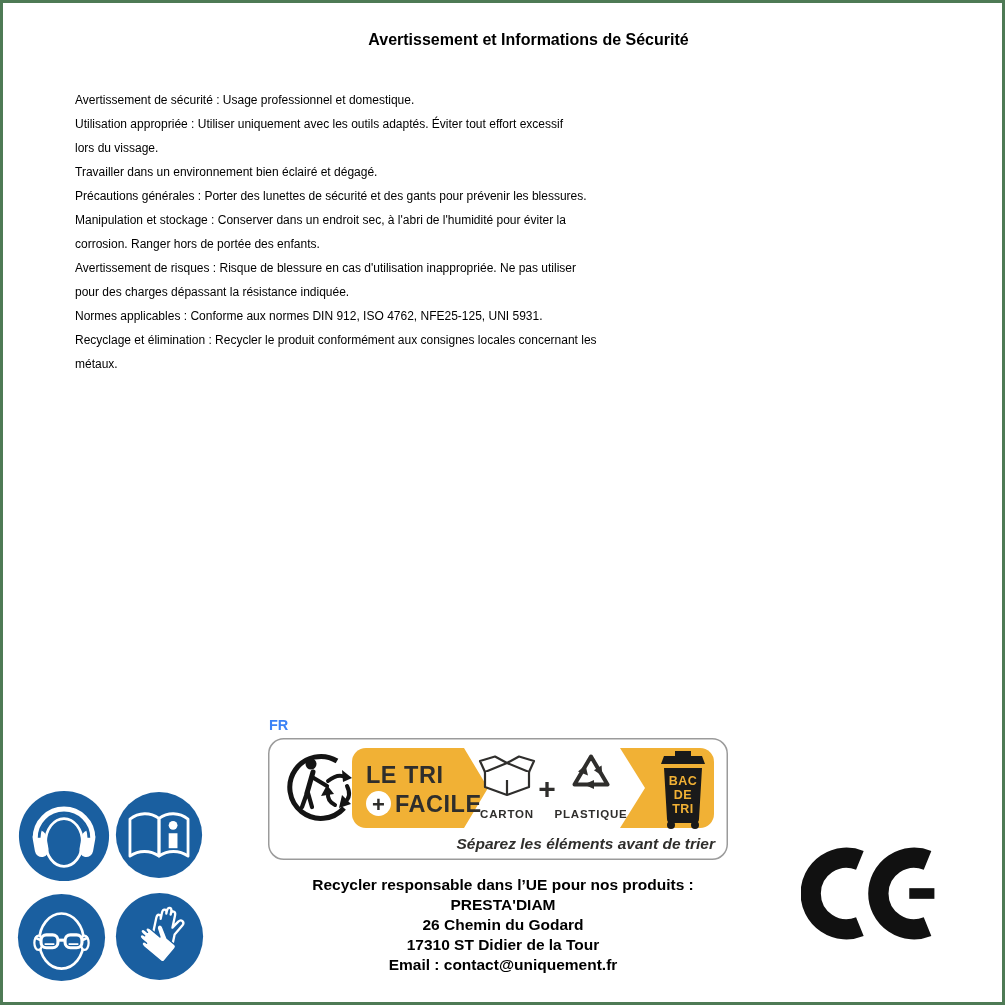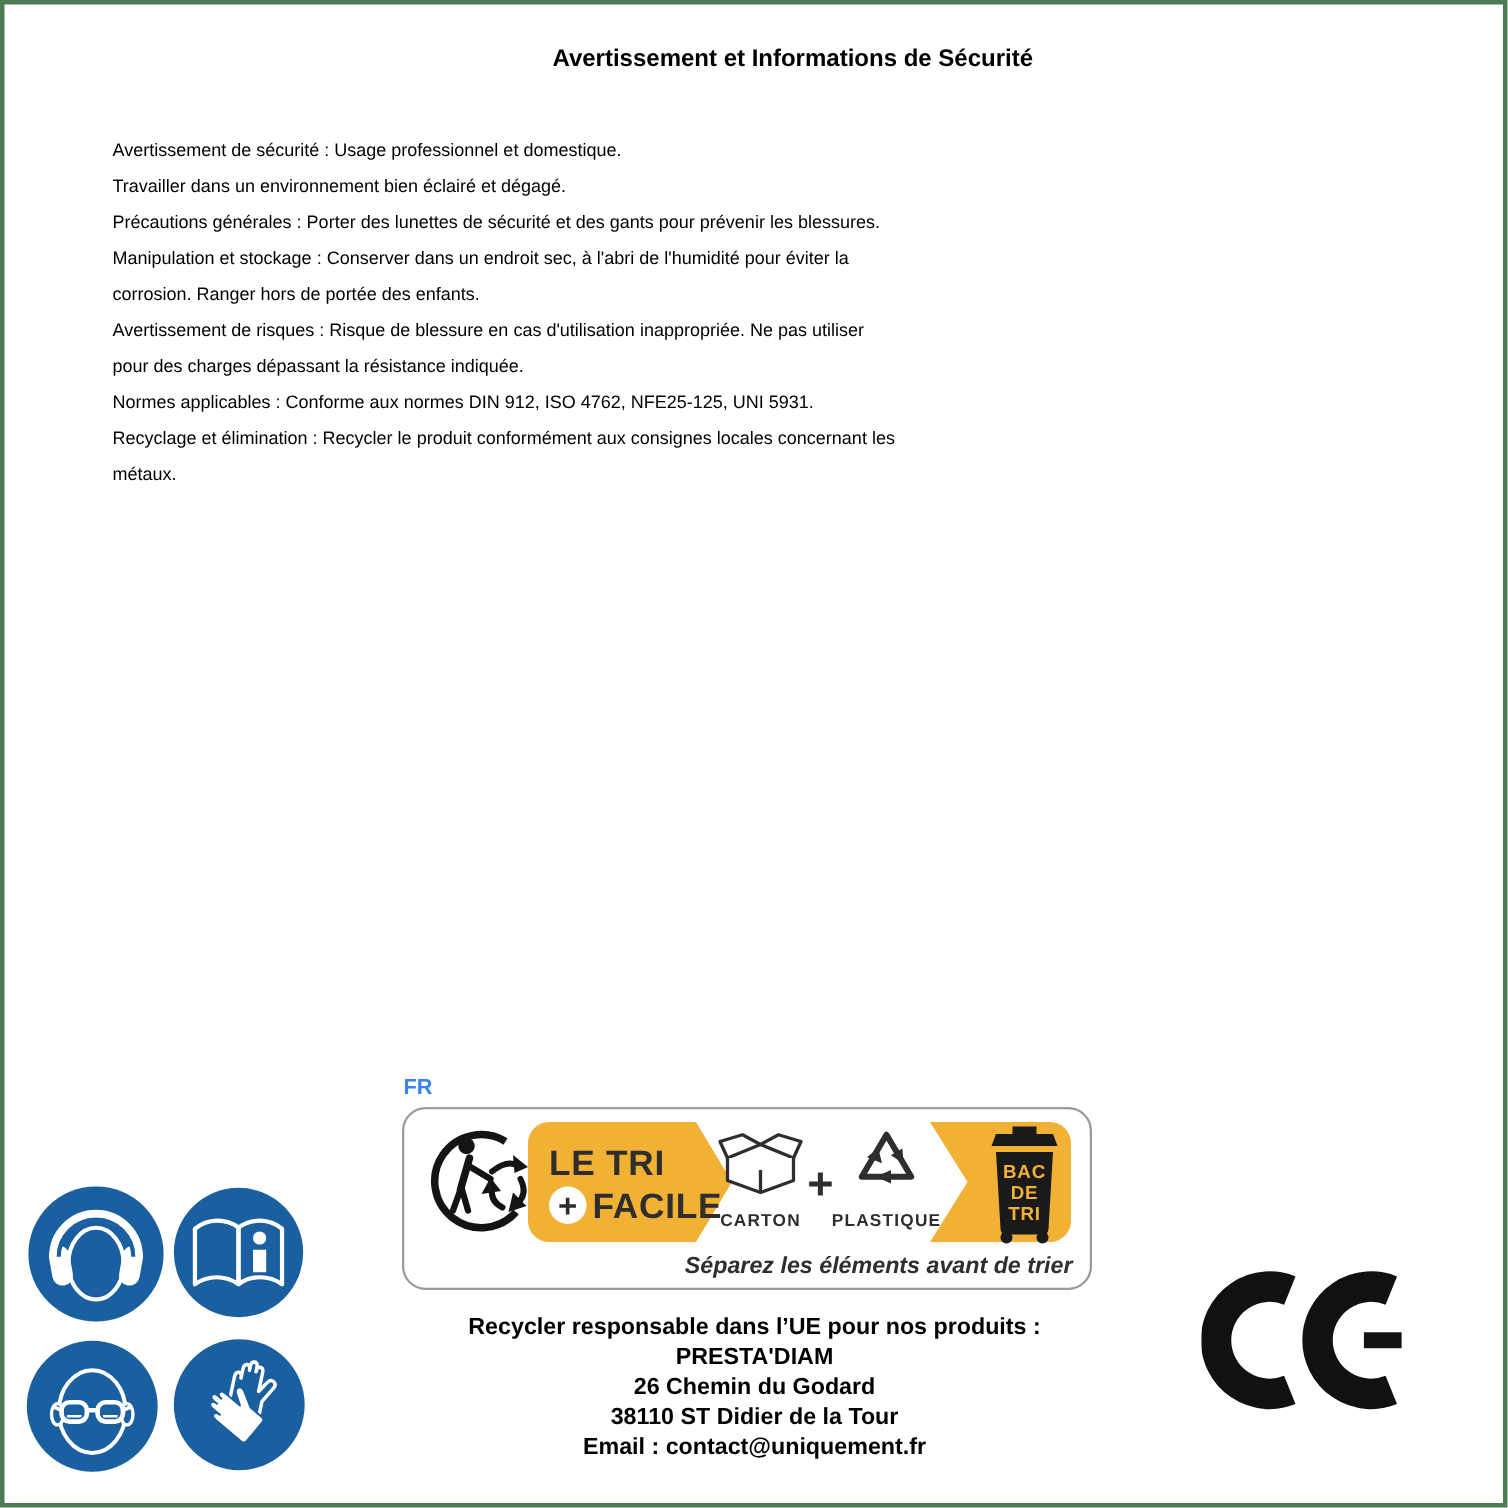--- a/index.html
+++ b/index.html
@@ -40,20 +40,22 @@
   .tri-footer { font-size:15.5px; font-weight:bold; font-style:italic; fill:#2F2E2C; text-anchor:end; }
   .bin-text { font-size:12.5px; font-weight:bold; fill:#F1B135; text-anchor:middle; letter-spacing:0.5px; }
 </style>
 </head>
 <body>
 
 <div class="page-title">Avertissement et Informations de Sécurité</div>
 
 <div class="body-text">
   <div>Avertissement de sécurité : Usage professionnel et domestique.</div>
+  <div>Utilisation appropriée : Utiliser uniquement avec les outils adaptés. Éviter tout effort excessif</div>
+  <div>lors du vissage.</div>
   <div>Travailler dans un environnement bien éclairé et dégagé.</div>
   <div>Précautions générales : Porter des lunettes de sécurité et des gants pour prévenir les blessures.</div>
   <div>Manipulation et stockage : Conserver dans un endroit sec, à l'abri de l'humidité pour éviter la</div>
   <div>corrosion. Ranger hors de portée des enfants.</div>
   <div>Avertissement de risques : Risque de blessure en cas d'utilisation inappropriée. Ne pas utiliser</div>
   <div>pour des charges dépassant la résistance indiquée.</div>
   <div>Normes applicables : Conforme aux normes DIN 912, ISO 4762, NFE25-125, UNI 5931.</div>
   <div>Recyclage et élimination : Recycler le produit conformément aux consignes locales concernant les</div>
   <div>métaux.</div>
 </div>
@@ -158,21 +160,21 @@
     <text class="bin-text" x="24" y="62">TRI</text>
   </g>
 
   <text class="tri-footer" x="447" y="110.5">Séparez les éléments avant de trier</text>
 </svg>
 
 <div class="address-block">
   <div>Recycler responsable dans l’UE pour nos produits :</div>
   <div>PRESTA'DIAM</div>
   <div>26 Chemin du Godard</div>
-  <div>38110 ST Didier de la Tour</div>
+  <div>17310 ST Didier de la Tour</div>
   <div>Email : contact@uniquement.fr</div>
 </div>
 
 <svg class="ce-mark" width="145" height="95" viewBox="0 0 150 98">
   <path d="M60.9,14.7 A37,37 0 1 0 60.9,83.3" fill="none" stroke="#111" stroke-width="21"></path>
   <path d="M130.9,14.7 A37,37 0 1 0 130.9,83.3" fill="none" stroke="#111" stroke-width="21"></path>
   <rect x="112" y="43.5" width="26" height="11" fill="#111"></rect>
 </svg>
 
 </body></html>

